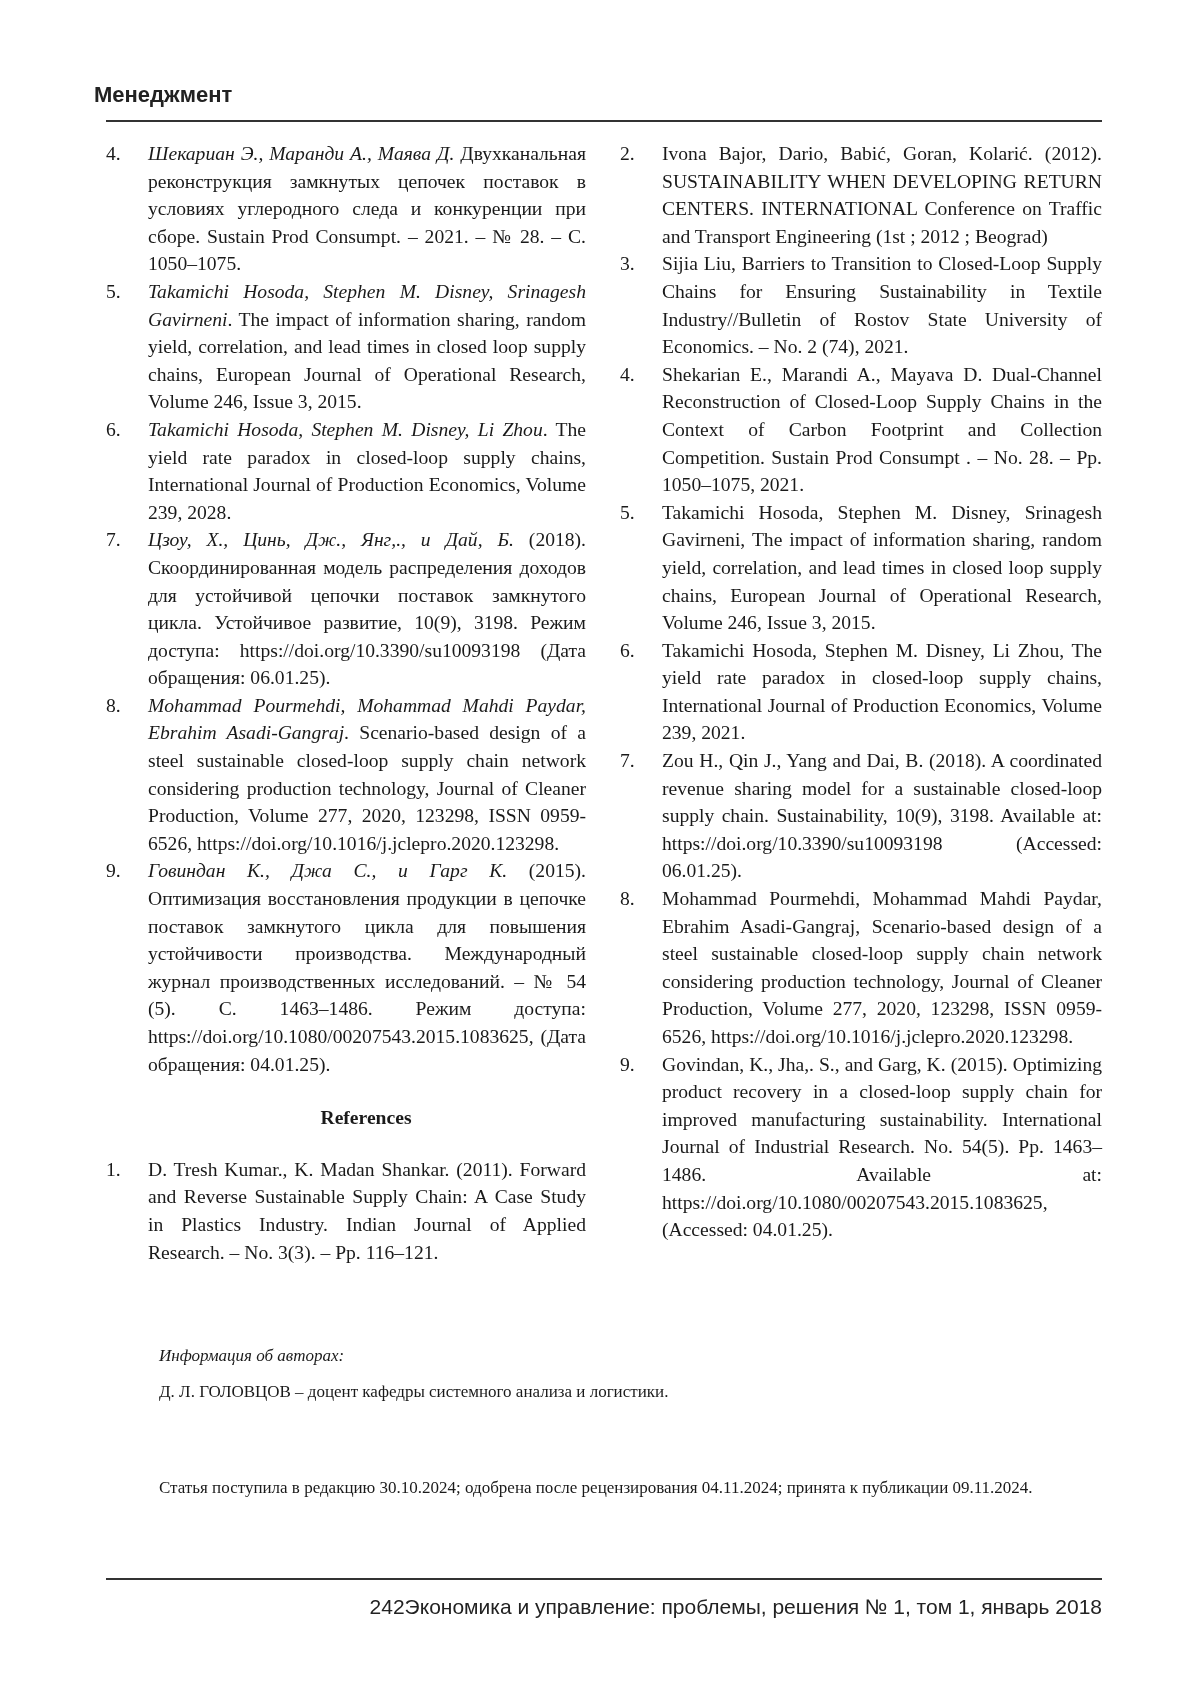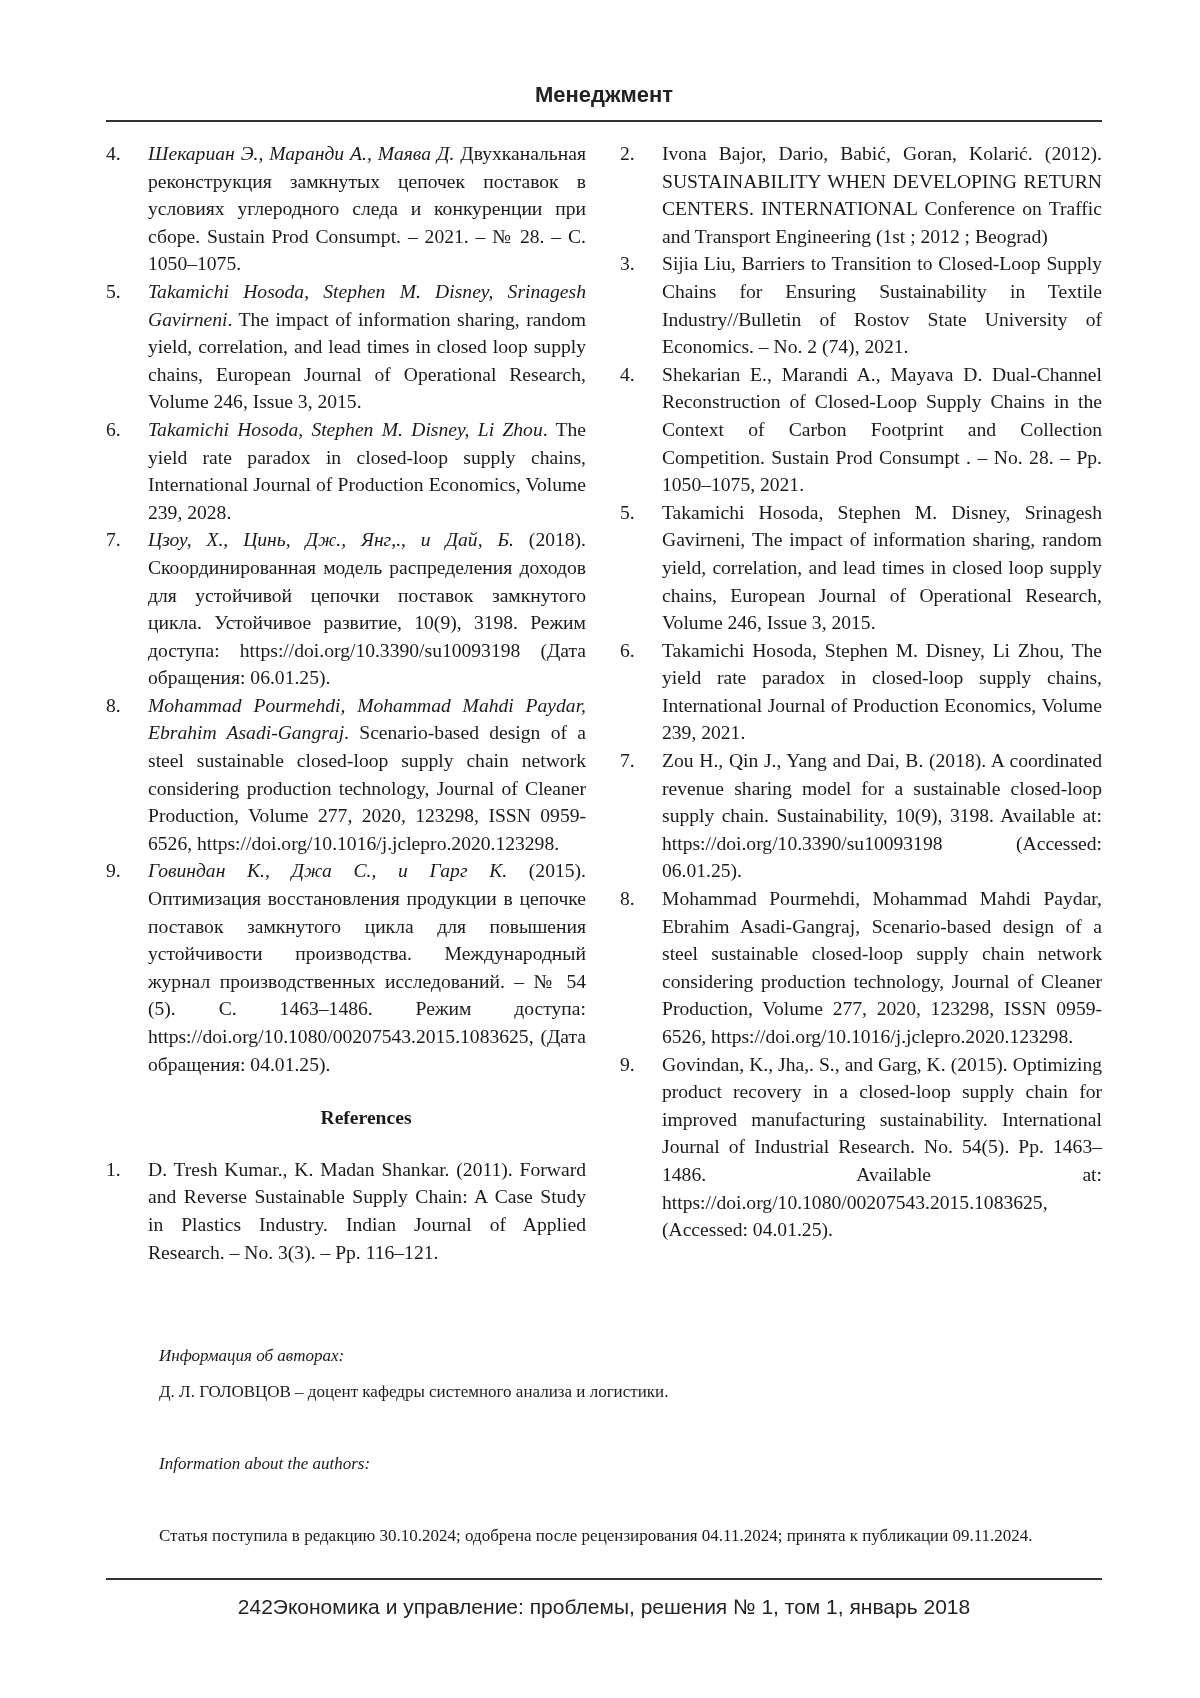--- a/index.html
+++ b/index.html
@@ -1,31 +1,31 @@
 <!DOCTYPE html>
 <html><head>
 <meta charset="utf-8">
 <style>
   html,body{margin:0;padding:0;background:#fff;}
   body{width:1200px;height:1698px;position:relative;overflow:hidden;color:#1a1a1a;}
-  .header{position:absolute;left:106px;top:82px;width:996px;text-align:center;}
+  .header{position:absolute;left:94px;top:82px;width:996px;}
   .header-title{font-family:"Liberation Sans",sans-serif;font-weight:bold;font-size:22px;color:#222;}
   .rule{position:absolute;left:106px;width:996px;height:2px;background:#333;}
   .col{position:absolute;top:140px;font-family:"Liberation Serif",serif;font-size:19.6px;line-height:27.6px;text-align:justify;}
   .col.left{left:106px;width:480px;}
   .col.right{left:620px;width:482px;}
   .ref{display:flex;margin:0;}
   .ref .num{width:42px;flex:0 0 42px;}
   .ref .body{flex:1;text-align:justify;hyphens:auto;}
   .ref .body i{font-style:italic;}
   .section-title{text-align:center;font-weight:bold;margin:26px 0 24px 40px;}
   .info{position:absolute;left:147px;top:1332px;width:955px;font-family:"Liberation Serif",serif;font-size:17px;line-height:24px;}
   .info p{margin:12px;}
   .info .gap{height:24px;}
-  .footer{position:absolute;left:106px;top:1595px;width:996px;display:flex;justify-content:center;font-family:"Liberation Sans",sans-serif;font-size:21px;color:#222;}
+  .footer{position:absolute;left:106px;top:1595px;width:996px;display:flex;justify-content:flex-end;font-family:"Liberation Sans",sans-serif;font-size:21px;color:#222;}
 </style>
 </head>
 <body>
 
 <div class="header">
   <span class="header-title">Менеджмент</span>
 </div>
 <div class="rule" style="top:120px"></div>
 
 <div class="col left">
@@ -94,21 +94,20 @@
   <div class="ref">
       <span class="num">9.</span>
       <span class="body">Govindan, K., Jha,. S., and Garg, K. (2015). Optimizing product recovery in a closed-loop supply chain for improved manufacturing sustainability. International Journal of Industrial Research. No. 54(5). Pp. 1463–1486. Available at: https://doi.org/10.1080/00207543.2015.1083625, (Accessed: 04.01.25).</span>
     </div>
 </div>
 
 <div class="info">
   <p><i>Информация об авторах:</i></p>
   <p>Д. Л. ГОЛОВЦОВ – доцент кафедры системного анализа и логистики.</p>
   <div class="gap"></div>
-  <p><i>Information about the authors:</i></p>
   <div class="gap"></div>
   <p>Статья поступила в редакцию 30.10.2024; одобрена после рецензирования 04.11.2024; принята к публикации 09.11.2024.</p>
 </div>
 
 <div class="rule" style="top:1578px"></div>
 <div class="footer">
   <span>242</span>
   <span>Экономика и управление: проблемы, решения № 1, том 1, январь 2018</span>
 </div>
 

